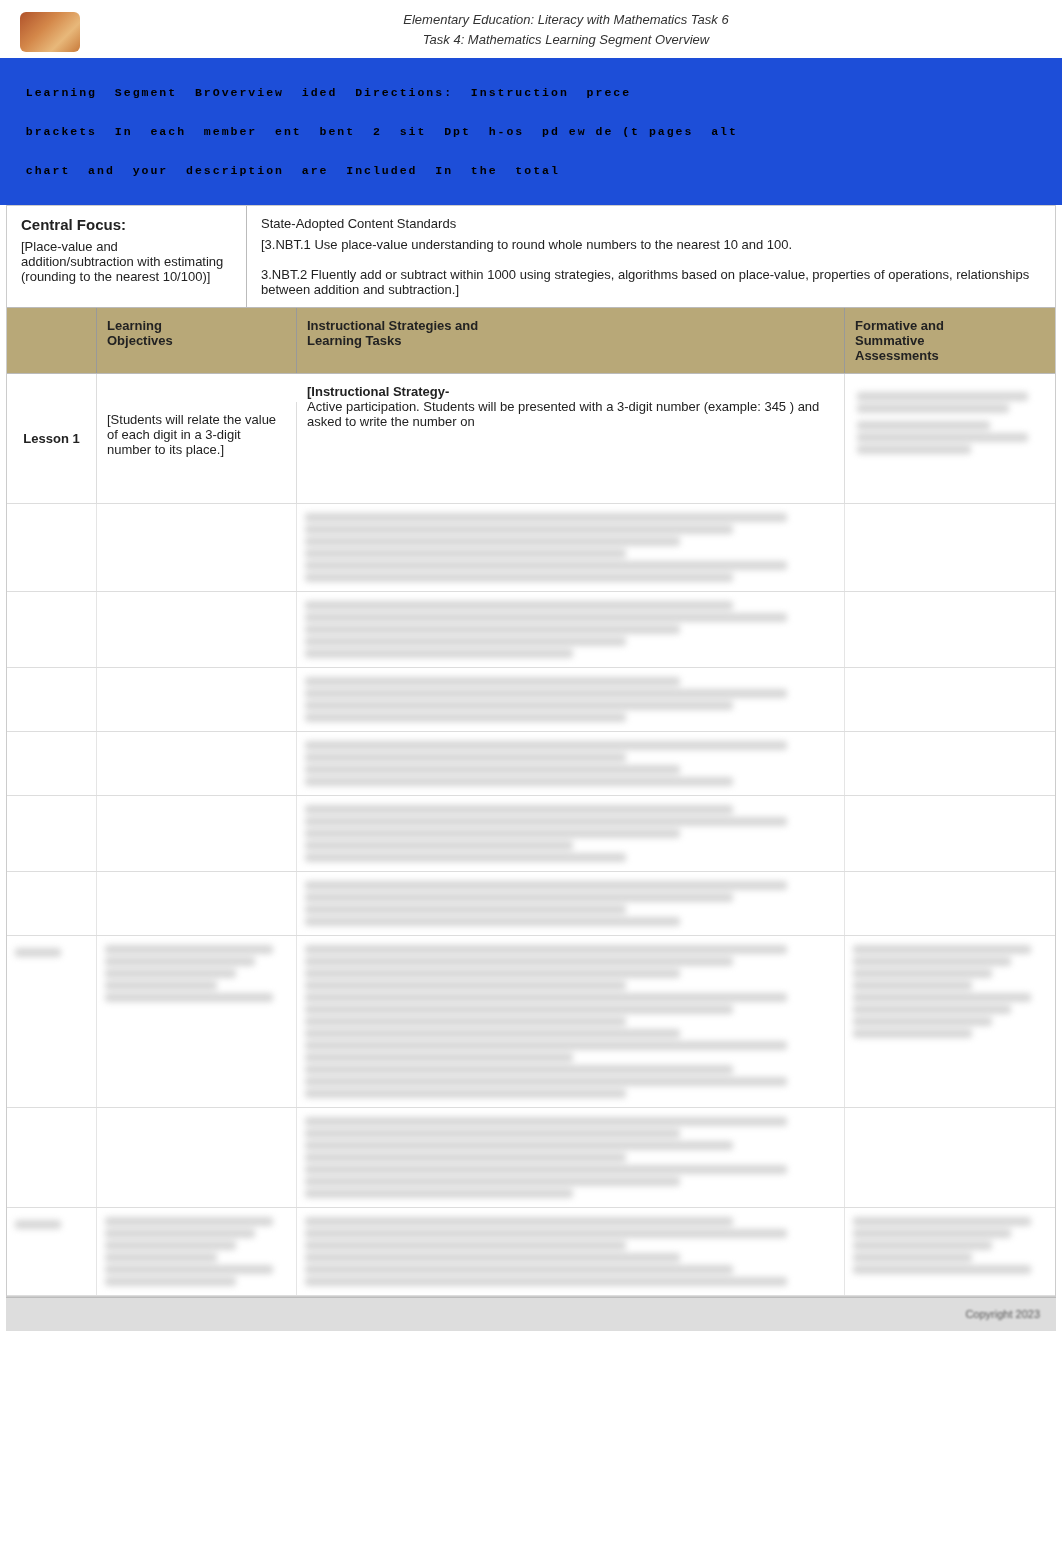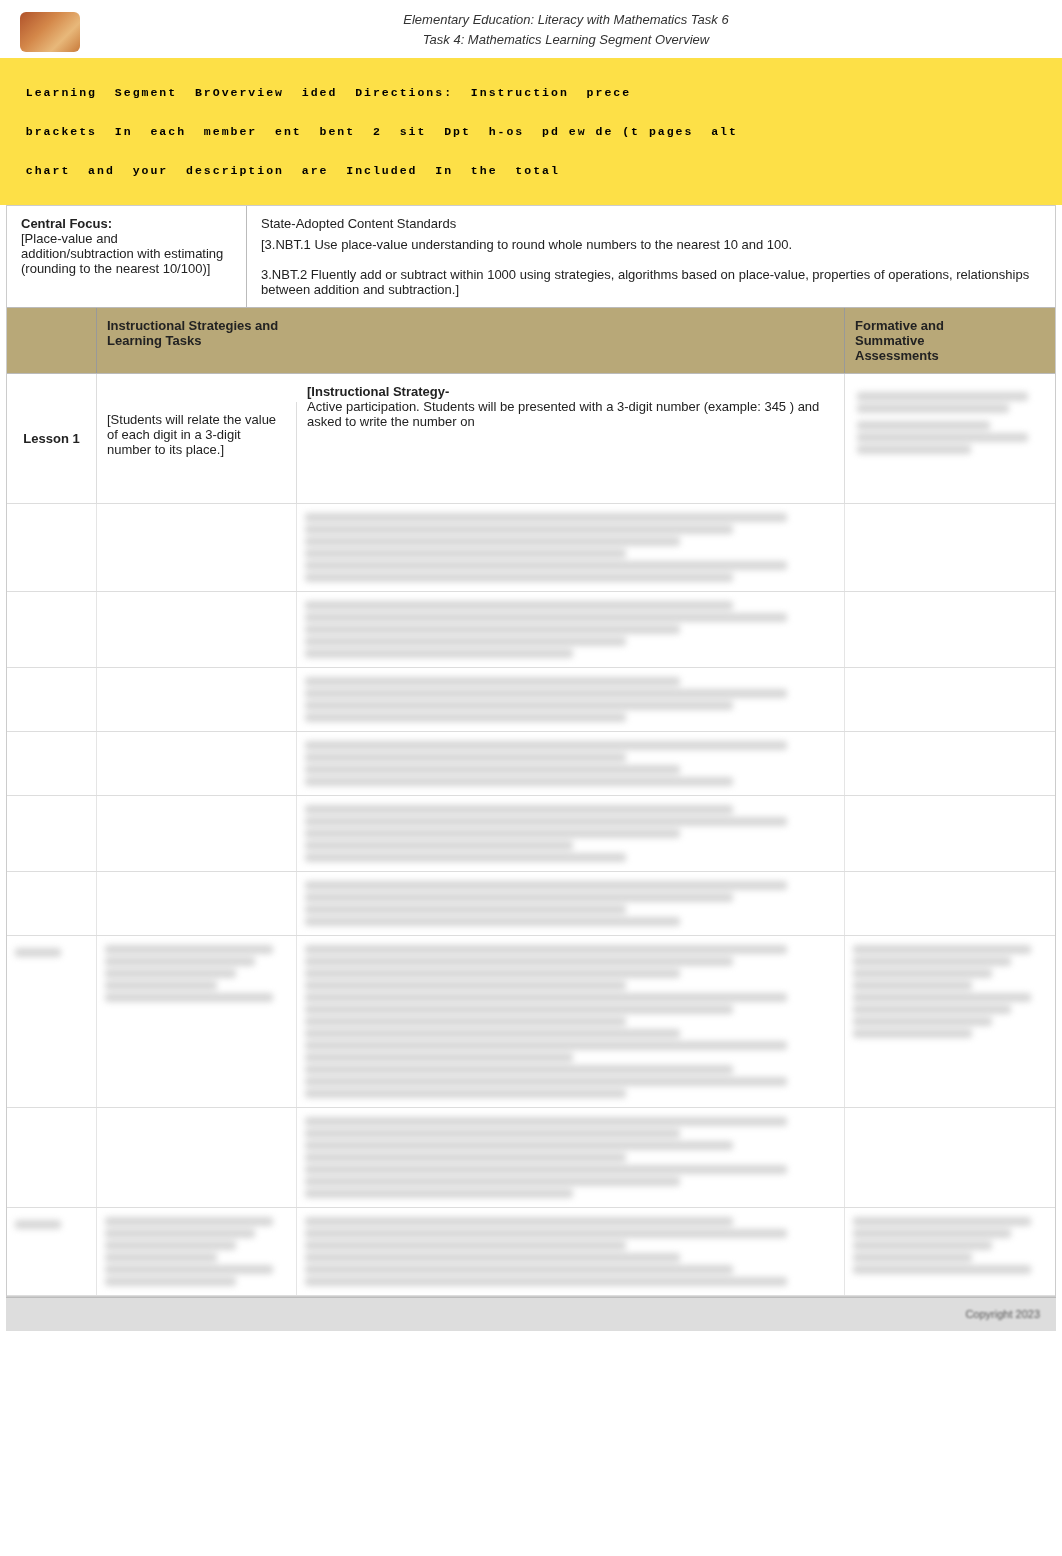--- a/index.html
+++ b/index.html
@@ -32,21 +32,21 @@
       padding-top: 2px;
     }
     .header-title {
       font-style: italic;
       font-size: 13px;
       color: #333;
       line-height: 1.5;
     }
 
     .scrolling-text-banner {
-      background: #fde047;
+      background: #1d4ed8;
       padding: 5px 8px;
       font-family: 'Courier New', monospace;
       font-size: 11.5px;
       font-weight: bold;
       letter-spacing: 2px;
       color: #000;
       line-height: 1.7;
       overflow: hidden;
       white-space: pre-wrap;
       word-break: break-all;
@@ -63,21 +63,22 @@
     }
     .central-focus-cell {
       width: 240px;
       padding: 10px 14px;
       border-right: 1px solid #bbb;
       font-size: 13px;
       flex-shrink: 0;
     }
     .central-focus-title {
       font-weight: bold;
-      font-size: 13px;
+      font-size: 15px;
+      margin-bottom: 6px;
     }
     .state-standards-cell {
       flex: 1;
       padding: 10px 14px;
       font-size: 13px;
     }
     .state-standards-title {
       font-weight: normal;
       font-size: 13px;
       margin-bottom: 6px;
@@ -233,20 +234,23 @@
       <div class="state-standards-title">State-Adopted Content Standards</div>
       <div>
         [3.NBT.1 Use place-value understanding to round whole numbers to the nearest 10 and 100.<br><br>
         3.NBT.2 Fluently add or subtract within 1000 using strategies, algorithms based on place-value, properties of operations, relationships between addition and subtraction.]
       </div>
     </div>
   </div>
 
   <div class="table-header-row">
     <div class="th-lesson"></div>
+    <div class="th-learning">
+      <strong>Learning<br>Objectives</strong>
+    </div>
     <div class="th-instructional">
       <strong>Instructional Strategies and<br>Learning Tasks</strong>
     </div>
     <div class="th-formative">
       <strong>Formative and<br>Summative<br>Assessments</strong>
     </div>
   </div>
 
   <div class="lesson-row">
     <div class="lesson-label-cell">

